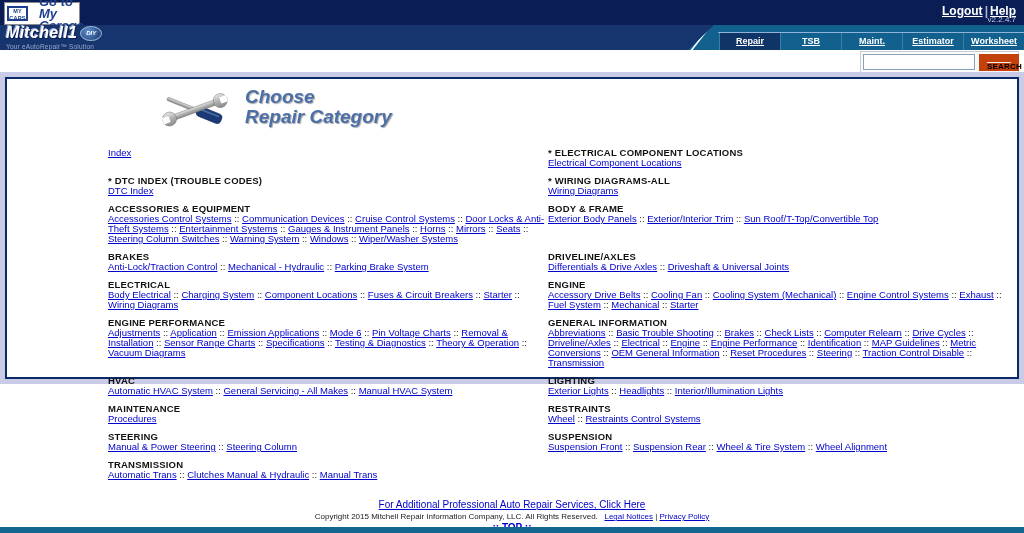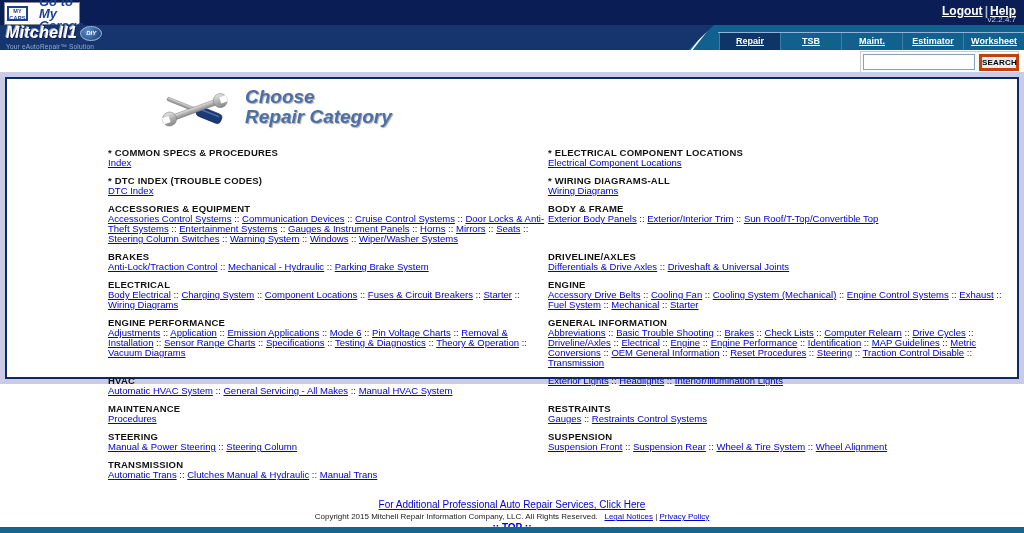--- a/index.html
+++ b/index.html
@@ -52,21 +52,21 @@
   .bc-prefix,.bc-current{font-weight:bold;color:#222244;}
   .bc-link{font-weight:bold;}
   .bc-sep{font-weight:bold;color:#222244;margin:0 2px;}
 
   
   .search-panel{position:absolute;left:860px;top:51px;width:159px;height:22px;background:#fbfbfb;
     border:1px solid #cccccc;display:flex;align-items:center;padding:0 2px;box-sizing:border-box;}
   .search-input{width:106px;height:14px;border:1px solid #8aa0b8;font-size:10px;padding:0 2px;
     font-family:"Liberation Sans",sans-serif;}
   .search-btn{margin-left:4px;width:40px;height:17px;font-size:8px;font-weight:bold;
-    font-family:"Liberation Sans",sans-serif;background:#ececec;border:3px solid #c2410c;
+    font-family:"Liberation Sans",sans-serif;background:#ececec;border:8px solid #c2410c;
     color:#000;padding:0;cursor:pointer;letter-spacing:0.2px;}
 
   
   .content-band{position:absolute;left:0;top:72px;width:100%;height:312px;background:#c9cbe7;}
   .content-box{position:absolute;left:5px;right:5px;top:5px;bottom:5px;background:#ffffff;
     border:2px solid #0a2a66;}
   .title-block{position:absolute;left:148px;top:8px;display:flex;align-items:flex-start;}
   .page-title{margin-left:10px;font-size:19px;line-height:20px;font-weight:bold;font-style:italic;
     color:#4c6fa8;text-shadow:1px 1px 1px #aaaaaa;}
   .tools-icon{width:80px;height:46px;}
@@ -161,21 +161,20 @@
         </g>
       </svg>
       <div class="page-title">
         <div>Choose</div>
         <div>Repair Category</div>
       </div>
     </div>
     <div id="category-grid">
         <div class="cell">
           <div>
-            <div class="cat-heading">* COMMON SPECS &amp; PROCEDURES</div>
             <div class="cat-links"><a class="cat-link">Index</a></div>
           </div>
         </div>
         <div class="cell">
           <div>
             <div class="cat-heading">* ELECTRICAL COMPONENT LOCATIONS</div>
             <div class="cat-links"><a class="cat-link">Electrical Component Locations</a></div>
           </div>
         </div>
         <div class="cell">
@@ -239,33 +238,34 @@
           </div>
         </div>
         <div class="cell">
           <div>
             <div class="cat-heading">HVAC</div>
             <div class="cat-links"><a class="cat-link">Automatic HVAC System</a><span class="sep"> :: </span><a class="cat-link">General Servicing - All Makes</a><span class="sep"> :: </span><a class="cat-link">Manual HVAC System</a></div>
           </div>
         </div>
         <div class="cell">
           <div>
+            <div class="cat-heading">LIGHTING</div>
             <div class="cat-links"><a class="cat-link">Exterior Lights</a><span class="sep"> :: </span><a class="cat-link">Headlights</a><span class="sep"> :: </span><a class="cat-link">Interior/Illumination Lights</a></div>
           </div>
         </div>
         <div class="cell">
           <div>
             <div class="cat-heading">MAINTENANCE</div>
             <div class="cat-links"><a class="cat-link">Procedures</a></div>
           </div>
         </div>
         <div class="cell">
           <div>
             <div class="cat-heading">RESTRAINTS</div>
-            <div class="cat-links"><a class="cat-link">Gauges</a><span class="sep"> :: </span><a class="cat-link">Restraints Control Systems</a></div>
+            <div class="cat-links"><a class="cat-link">Wheel</a><span class="sep"> :: </span><a class="cat-link">Restraints Control Systems</a></div>
           </div>
         </div>
         <div class="cell">
           <div>
             <div class="cat-heading">STEERING</div>
             <div class="cat-links"><a class="cat-link">Manual &amp; Power Steering</a><span class="sep"> :: </span><a class="cat-link">Steering Column</a></div>
           </div>
         </div>
         <div class="cell">
           <div>

